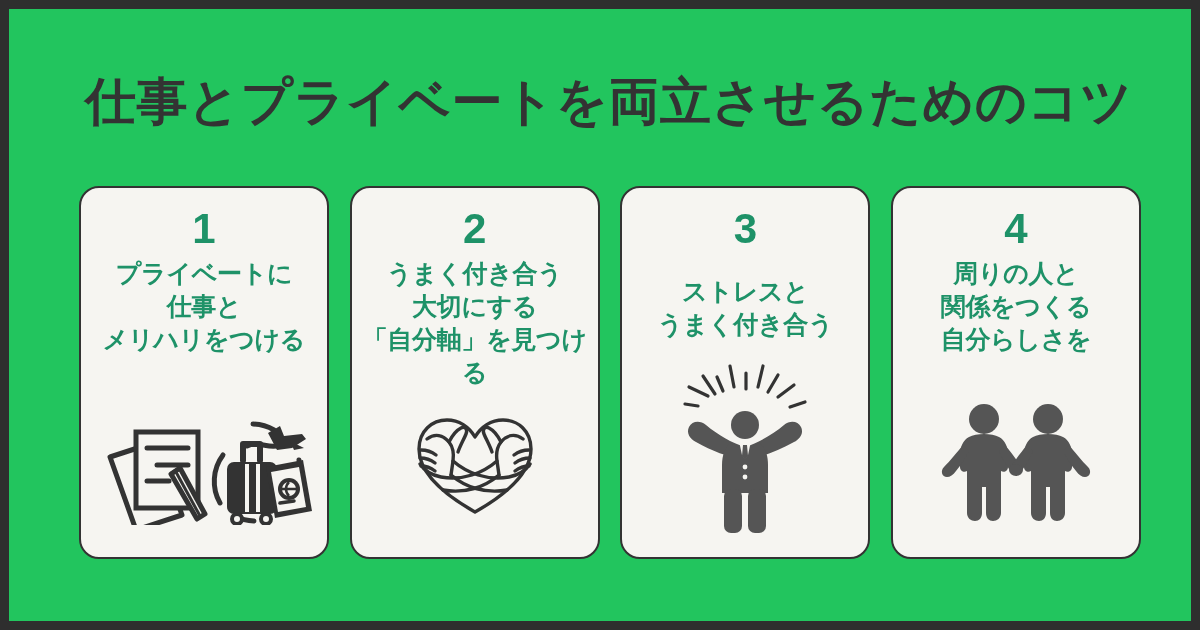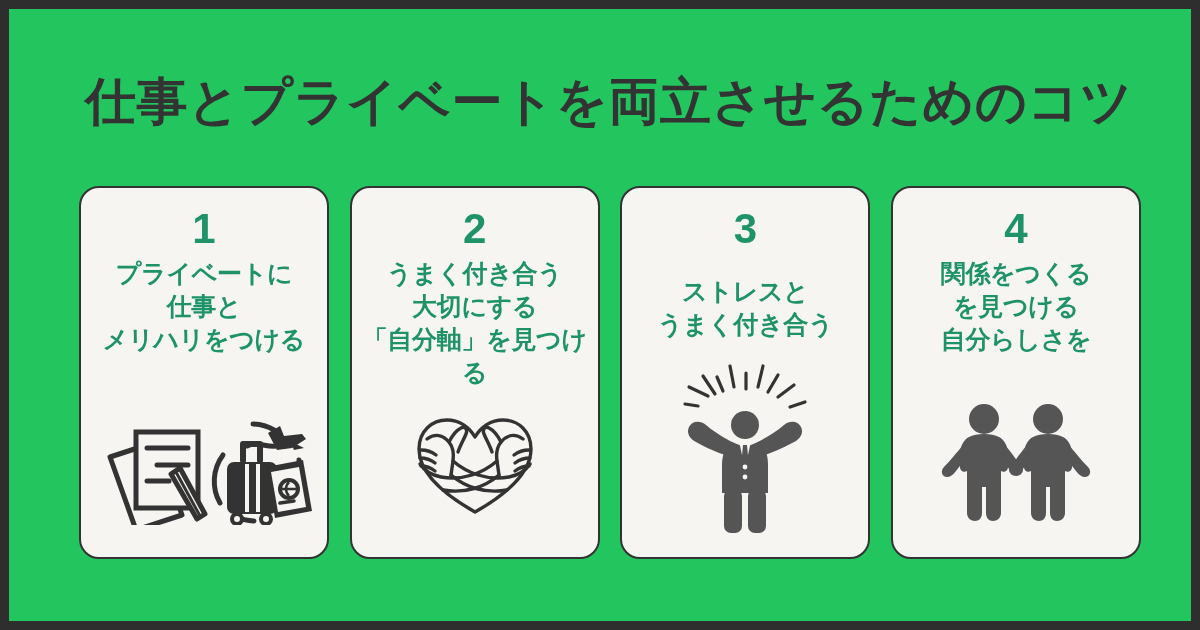--- a/index.html
+++ b/index.html
@@ -220,22 +220,22 @@
             <circle cx="75" cy="104" r="2.4" fill="#f6f5f1"></circle>
             <circle cx="75" cy="114" r="2.4" fill="#f6f5f1"></circle>
           </svg>
         </span>
       </div>
     </div>
 
     <div class="card">
       <div class="card-number">4</div>
       <div class="card-lines">
+        <div>周りの人と</div>
         <div>関係をつくる</div>
-        <div>を見つける</div>
         <div>自分らしさを</div>
       </div>
       <div class="card-icon icon-4">
         <span>
           <svg width="160" height="124" viewBox="0 0 160 124" fill="#555555">
 
             <circle cx="48" cy="18" r="15"></circle>
             <path d="M33 36 C40 32 56 32 63 36 C69 39 72 46 72 54 L72 66 C72 70 68 72 65 70 L65 112 C65 117 61 120 57 120 C53 120 50 117 50 112 L50 86 L46 86 L46 112 C46 117 43 120 39 120 C35 120 31 117 31 112 L31 70 C28 72 24 70 24 66 L24 54 C24 46 27 39 33 36 Z"></path>
 
             <path d="M27 44 C22 50 14 60 8 66 C4 70 6 76 11 76 C14 76 17 74 20 70 C25 64 30 56 33 50 Z"></path>

